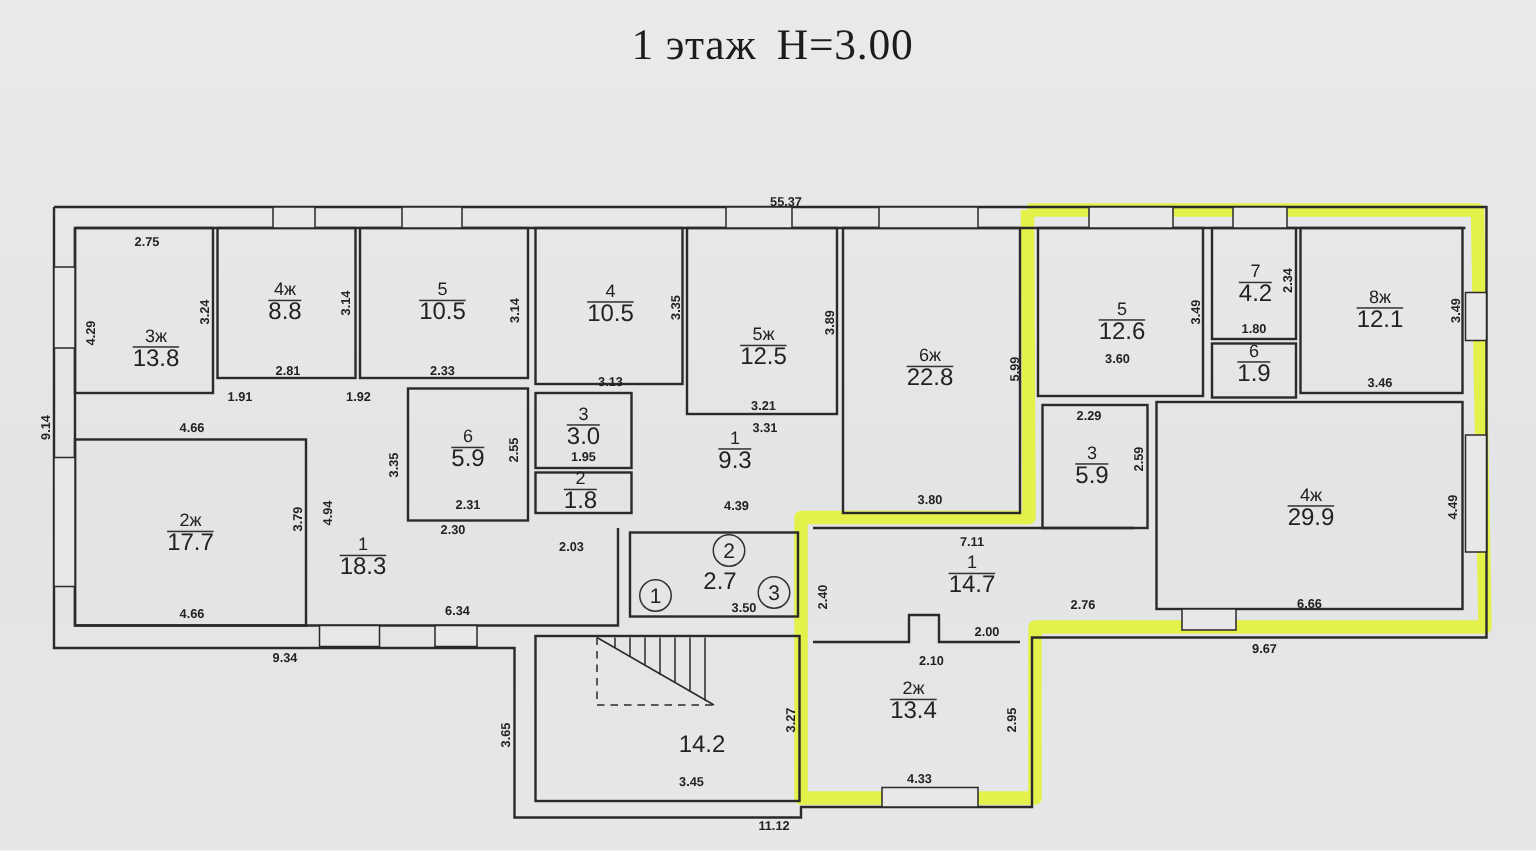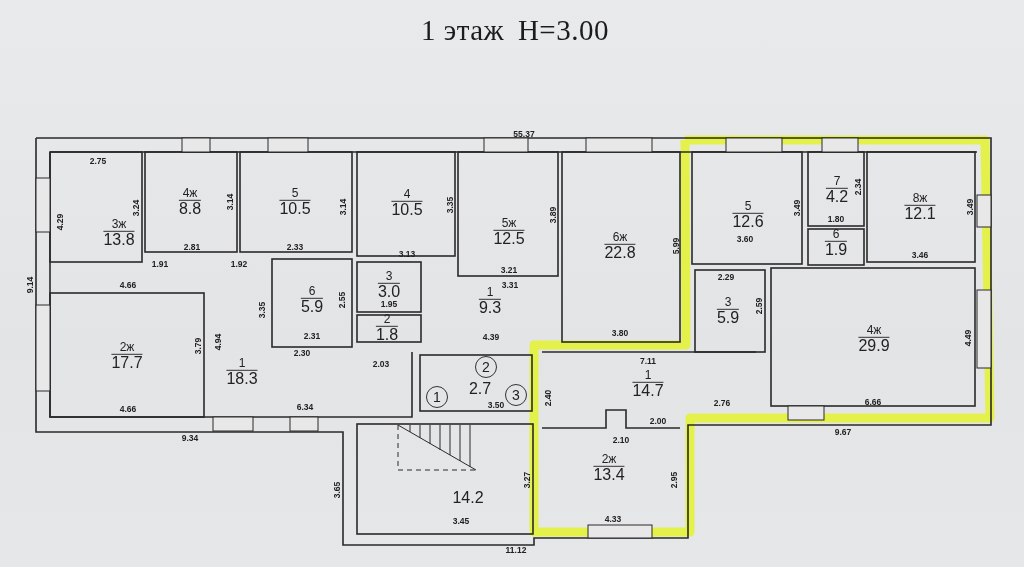--- a/index.html
+++ b/index.html
@@ -91,21 +91,21 @@
     <line x1="410" y1="425" x2="410" y2="432"></line>
       <line x1="420" y1="425" x2="420" y2="438"></line>
     <line x1="430" y1="425" x2="430" y2="444"></line>
       <line x1="440" y1="425" x2="440" y2="450"></line>
     <line x1="450" y1="425" x2="450" y2="455"></line>
       <line x1="460" y1="425" x2="460" y2="461"></line>
     <line x1="470" y1="425" x2="470" y2="467"></line>
   </g>
 </svg>
 
-<div class="lbl" style="left:119px;top:233px">
+<div class="lbl" style="left:104px;top:233px">
     <span class="room-num">3ж</span>
     <span class="room-area">13.8</span>
   </div>
 <div class="lbl" style="left:190px;top:202px">
     <span class="room-num">4ж</span>
     <span class="room-area">8.8</span>
   </div>
 <div class="lbl" style="left:295px;top:202px">
     <span class="room-num">5</span>
     <span class="room-area">10.5</span>

